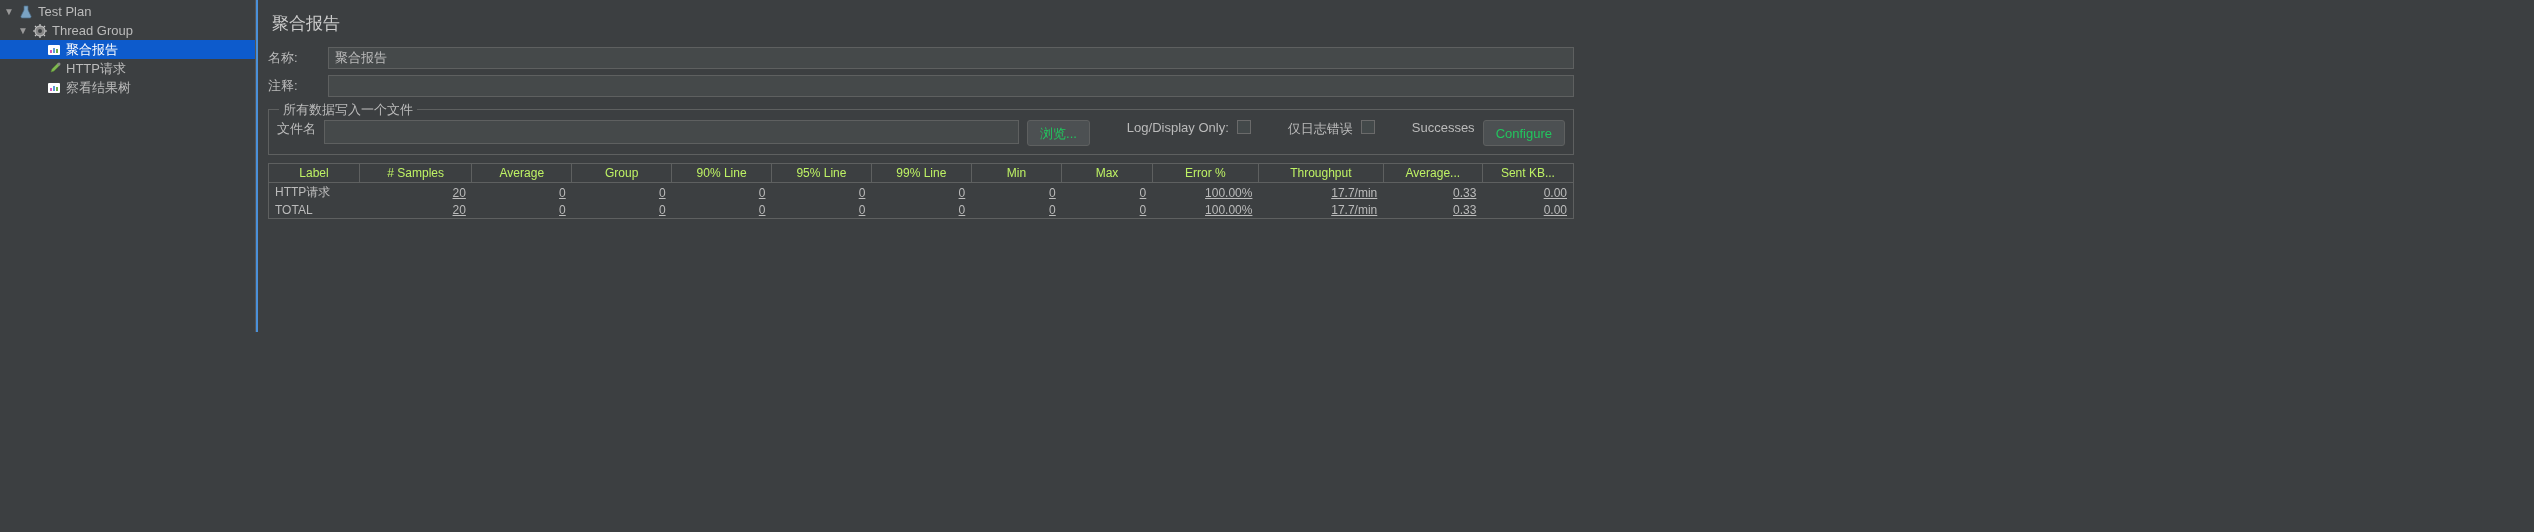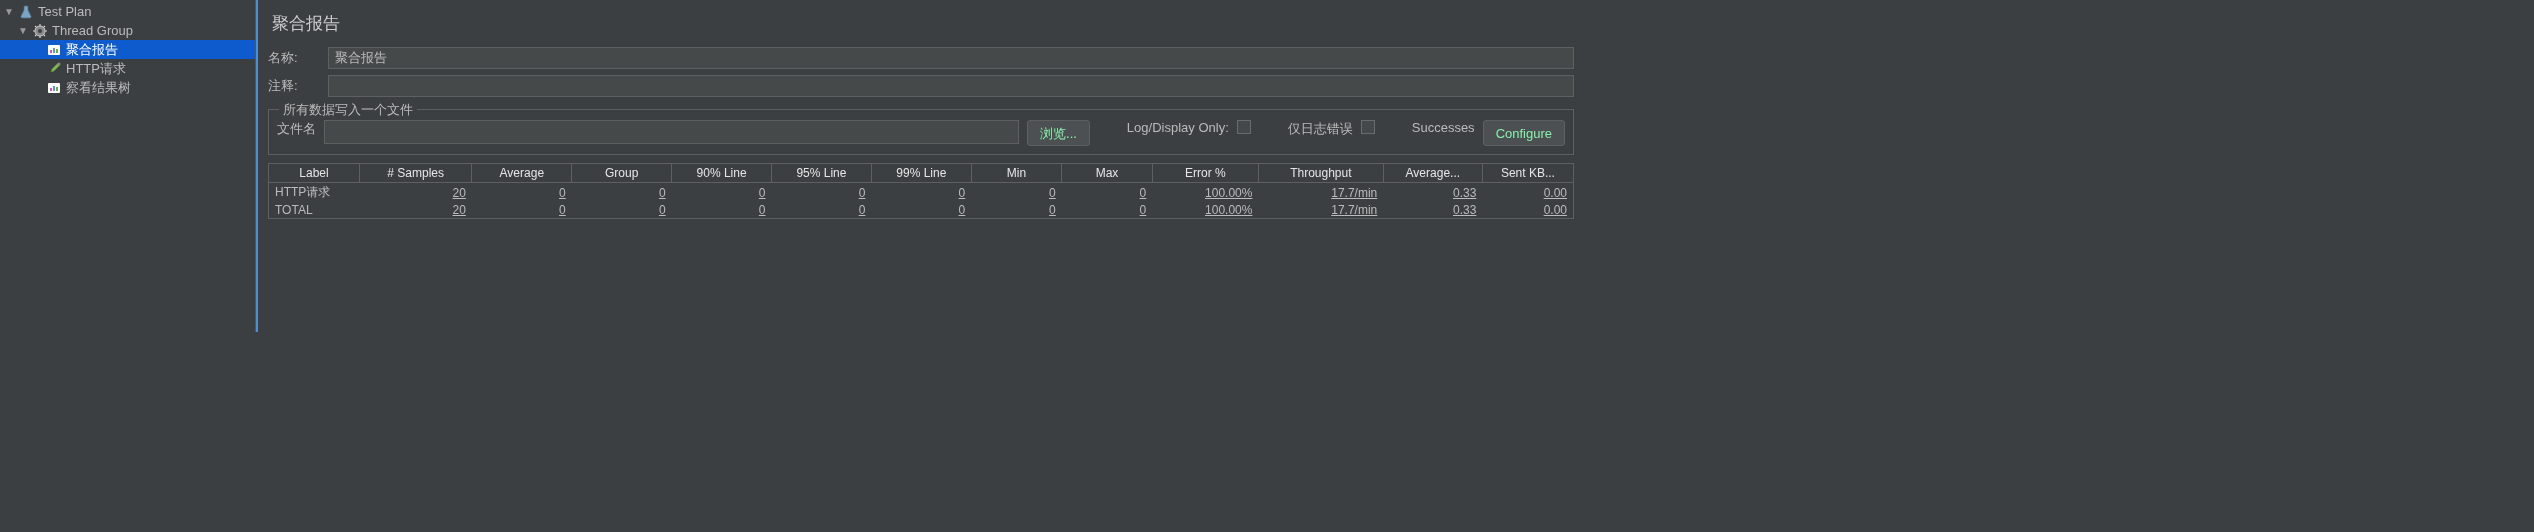--- a/index.html
+++ b/index.html
@@ -106,21 +106,21 @@
   flex: 1;
   background: #45494a;
   border: 1px solid #5e6060;
   height: 24px;
   color: #bbbbbb;
   padding: 2px 6px;
 }
 .btn {
   background: #4c5052;
   border: 1px solid #5e6060;
-  color: #86efac;
+  color: #22c55e;
   padding: 4px 12px;
   height: 26px;
   cursor: pointer;
   font-size: 13px;
   border-radius: 3px;
 }
 .checkbox {
   width: 14px;
   height: 14px;
   background: #43494a;
@@ -139,21 +139,21 @@
 }
 table {
   width: 100%;
   border-collapse: collapse;
   font-size: 12px;
 }
 th {
   background: #3c3f41;
   border: 1px solid #5e6060;
   border-top: none;
-  color: #e5e5e5;
+  color: #bef264;
   font-weight: normal;
   padding: 2px 4px;
   text-align: center;
   height: 18px;
 }
 th:first-child { border-left: none; }
 th:last-child { border-right: none; }
 td {
   color: #bbbbbb;
   padding: 1px 6px;

